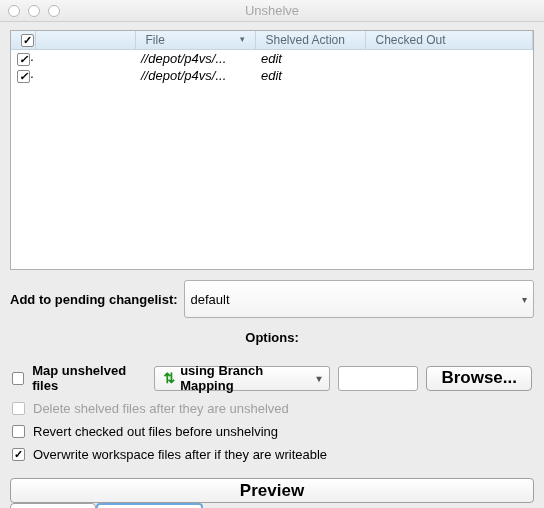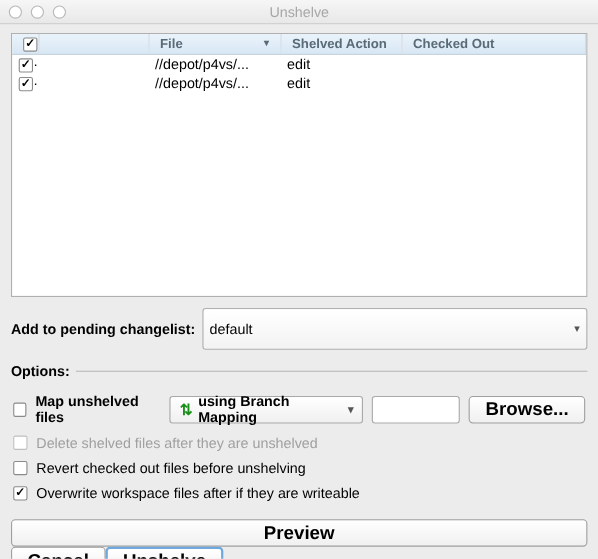--- a/index.html
+++ b/index.html
@@ -57,21 +57,21 @@
   table.files {
     border-collapse: collapse;
     width: 100%;
     table-layout: fixed;
   }
   table.files thead th {
     background: linear-gradient(#eaf3fb, #d8e7f4);
     border-right: 1px solid #c7d4de;
     border-bottom: 1px solid #c7d4de;
     text-align: left;
-    font-weight: 700;
+    font-weight: 400;
     color: #5a6b78;
     font-size: 12px;
     padding: 2px 10px;
     height: 18px;
     white-space: nowrap;
     overflow: hidden;
   }
   table.files thead th .sort {
     float: right;
     color: #5a6b78;
@@ -83,20 +83,21 @@
   table.files thead th.filecol { width: 120px; }
   table.files thead th.actioncol { width: 110px; }
   table.files tbody td {
     padding: 1px 6px;
     font-size: 13px;
     height: 17px;
     white-space: nowrap;
     overflow: hidden;
     text-overflow: ellipsis;
     vertical-align: middle;
+    font-style: italic;
   }
   table.files tbody td.chkcol { text-align: center; }
   .chk {
     display: inline-block;
     width: 13px; height: 13px;
     border: 1px solid #8a8a8a;
     border-radius: 2px;
     background: #fff;
     line-height: 11px;
     font-size: 11px;
@@ -125,20 +126,21 @@
     padding: 0 6px;
     color: #000;
   }
   .select .arrow { color: #555; font-size: 10px; }
   .section-label {
     font-weight: 600;
     display: flex;
     align-items: center;
     margin-top: 12px;
     gap: 6px;
+    flex-direction: column;
   }
   .section-label .hr {
     flex: 1;
     height: 1px;
     background: #b8b8b8;
   }
   .opts { margin-top: 8px; }
   .opt-row {
     display: flex;
     align-items: center;

